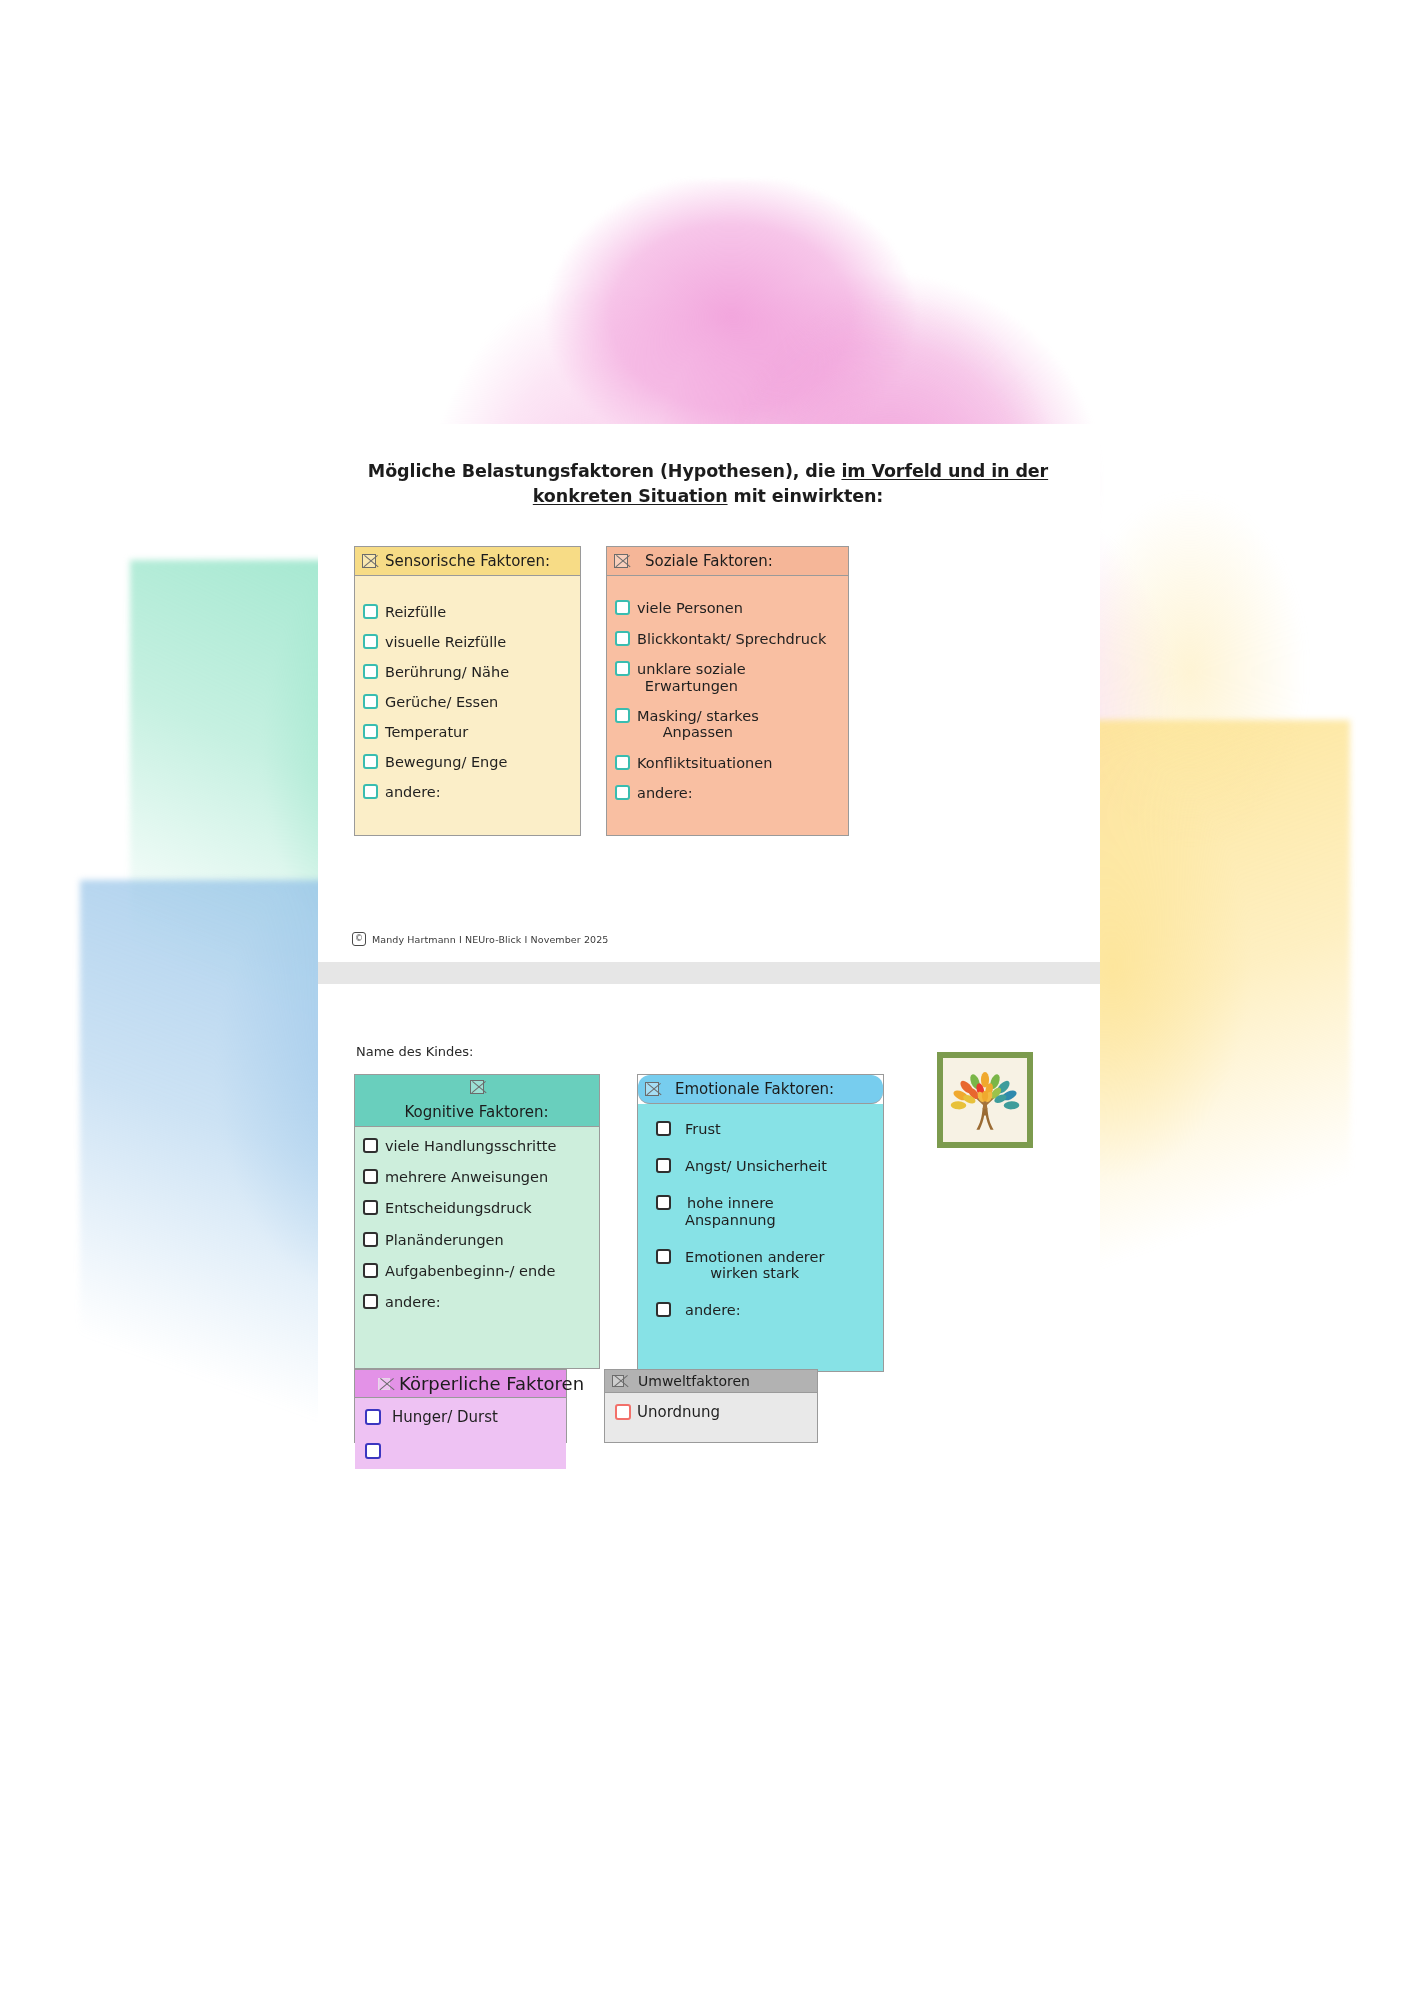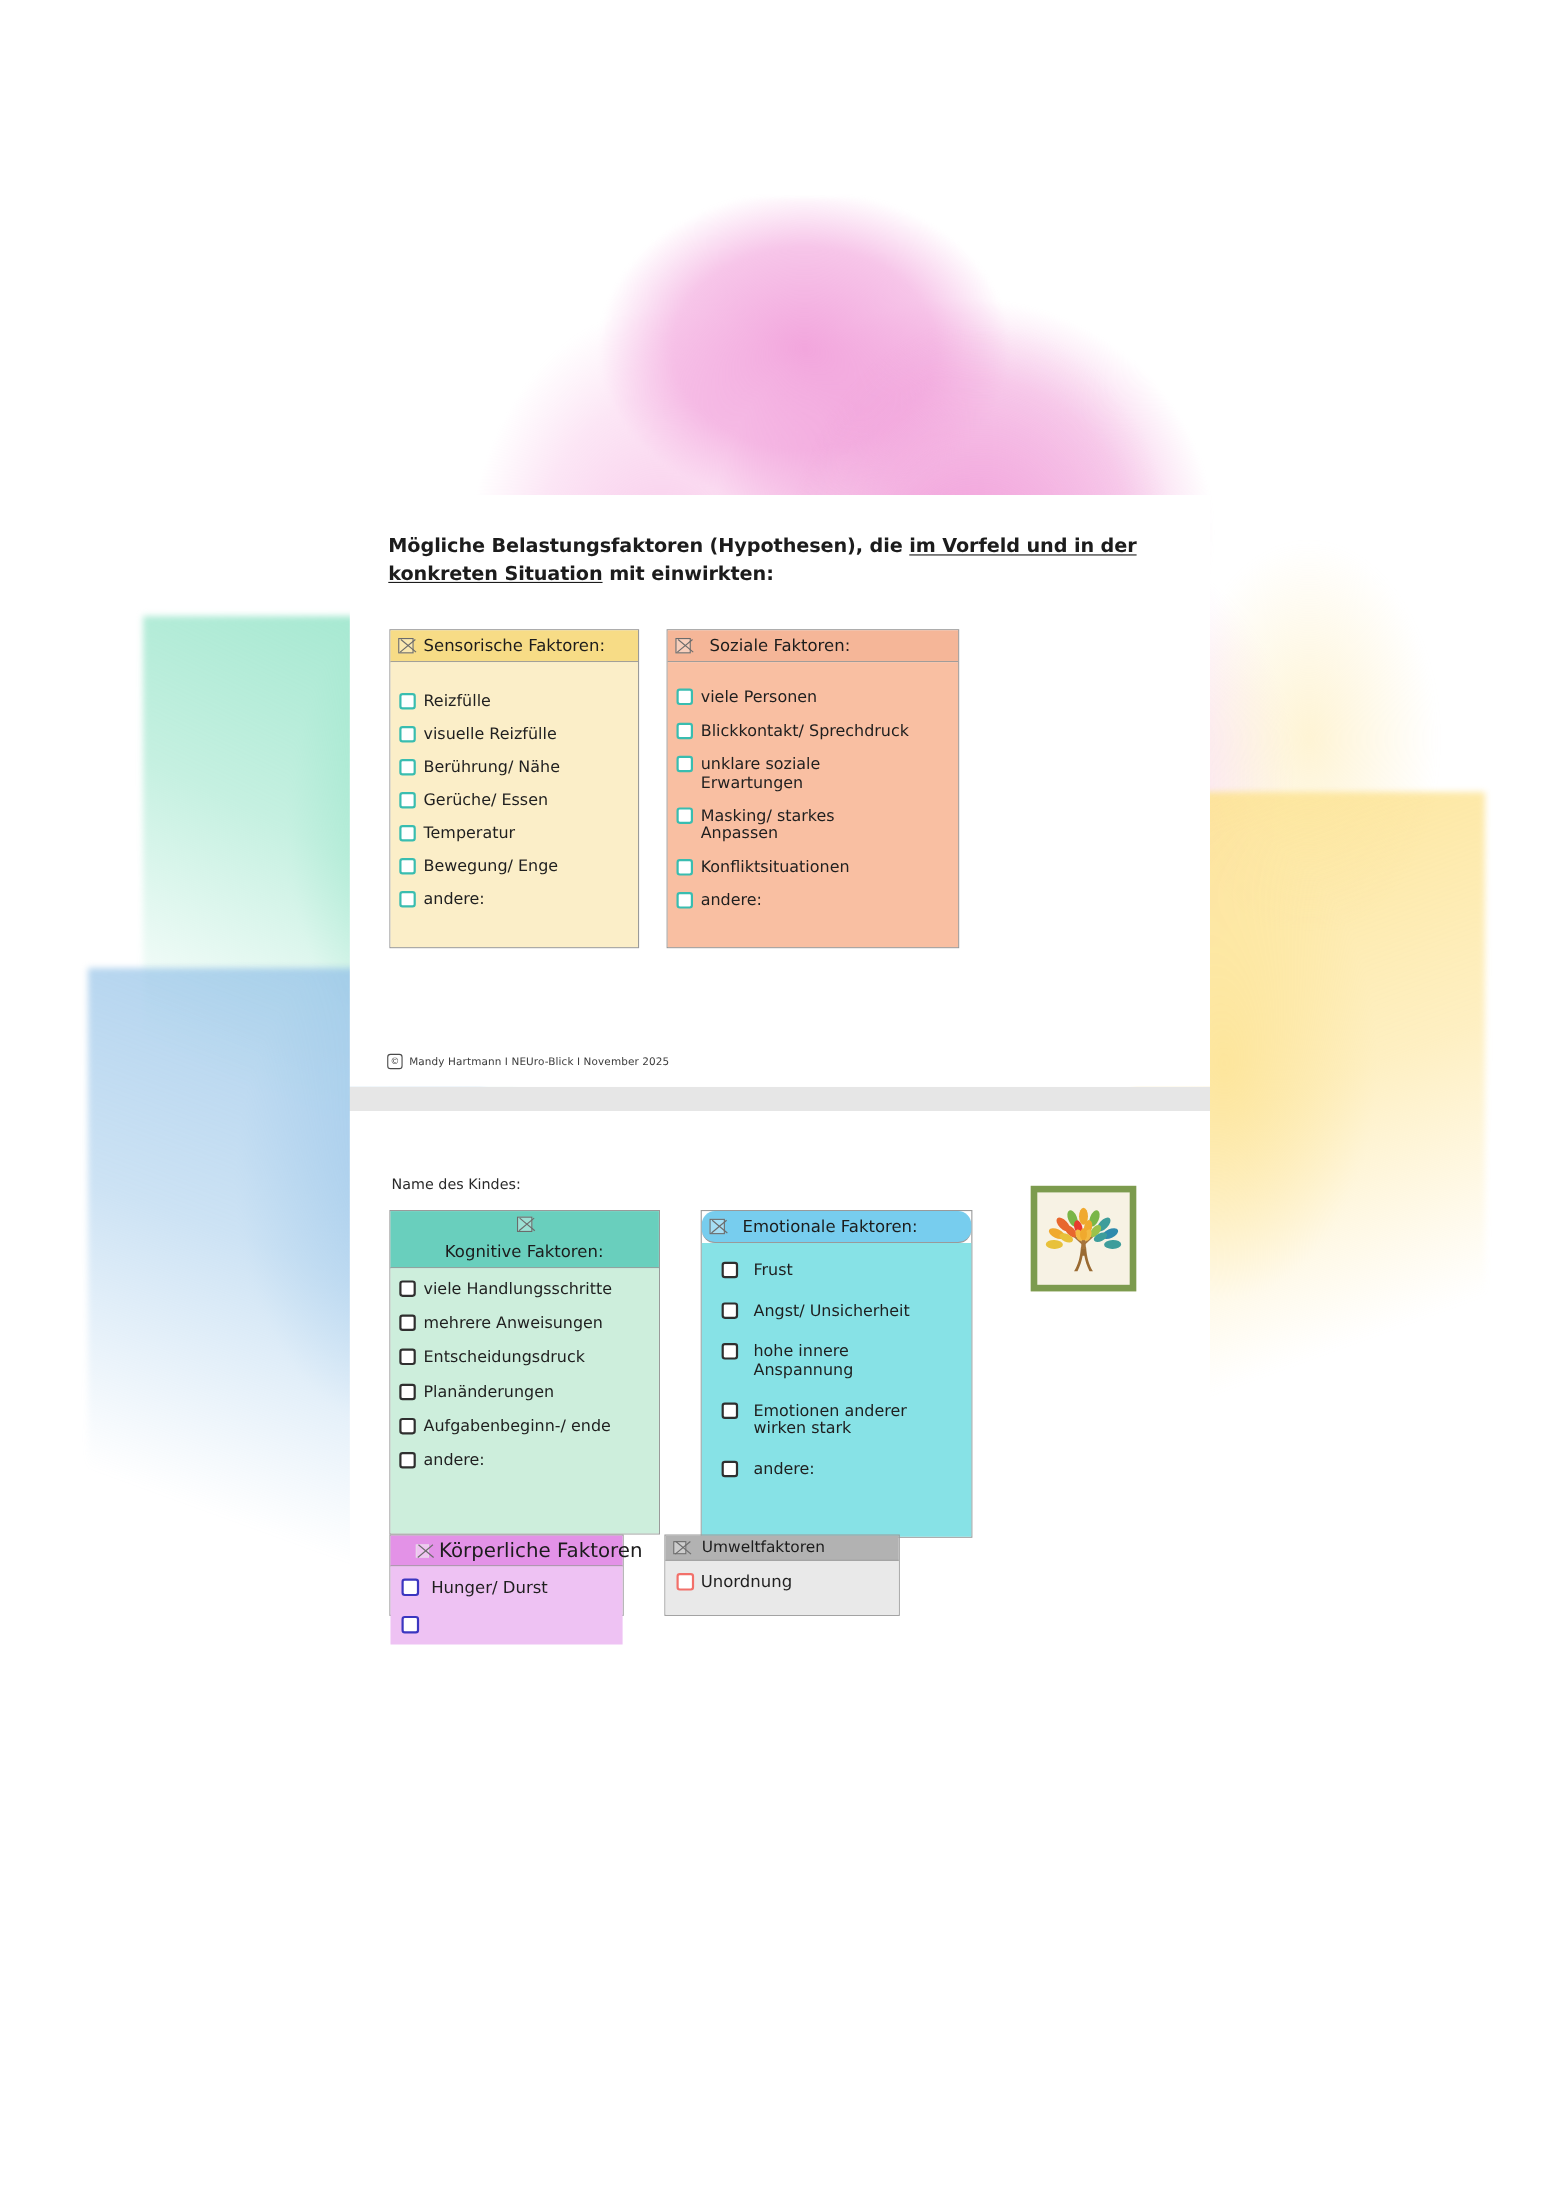--- a/index.html
+++ b/index.html
@@ -80,23 +80,24 @@
     left: 1060px; top: 420px;
     width: 260px; height: 420px;
     background: radial-gradient(ellipse 150px 230px at 50% 60%, rgba(253,230,160,.45) 0%, rgba(253,230,160,0) 78%);
     filter: blur(4px);
   }
 
   
   #doc-stack {
     position: absolute;
     left: 318px;
-    top: 450px;
+    top: 424px;
     width: 782px;
     z-index: 2;
+    text-align: center;
   }
   .doc-page {
     position: relative;
     background: #ffffff;
     width: 782px;
   }
   #page-one  { height: 538px; }
   #page-gap  { height: 22px; background: #e6e6e6; }
   #page-two  { height: 990px; }
 
@@ -304,21 +305,21 @@
               <span class="cb"></span>
               <span class="lbl">Bewegung/ Enge</span>
             </div>
           <div class="row-item">
               <span class="cb"></span>
               <span class="lbl">andere:</span>
             </div>
         </div>
       </div>
 
-      <div class="card t-social" style="width:266px;height:290px">
+      <div class="card t-social" style="width:243px;height:290px">
         <div class="card-header" style="gap:17px">
           <span class="cb-x"></span>
           <span>Soziale Faktoren:</span>
         </div>
         <div class="card-body" style="justify-content:space-evenly;padding-top:10px;padding-bottom:20px">
           <div class="row-item">
               <span class="cb"></span>
               <span class="lbl">viele Personen</span>
             </div>
           <div class="row-item">

